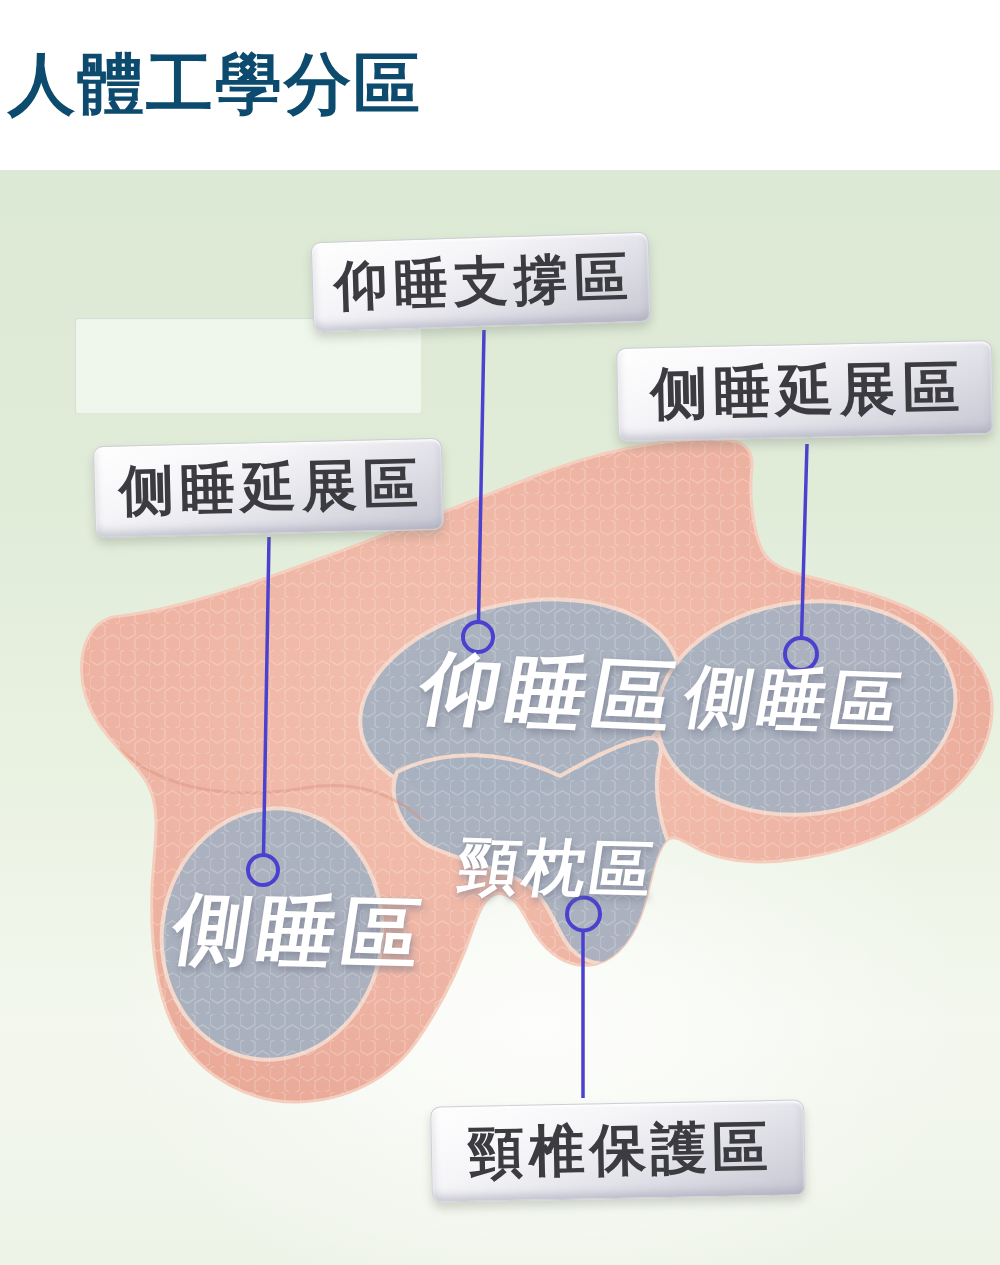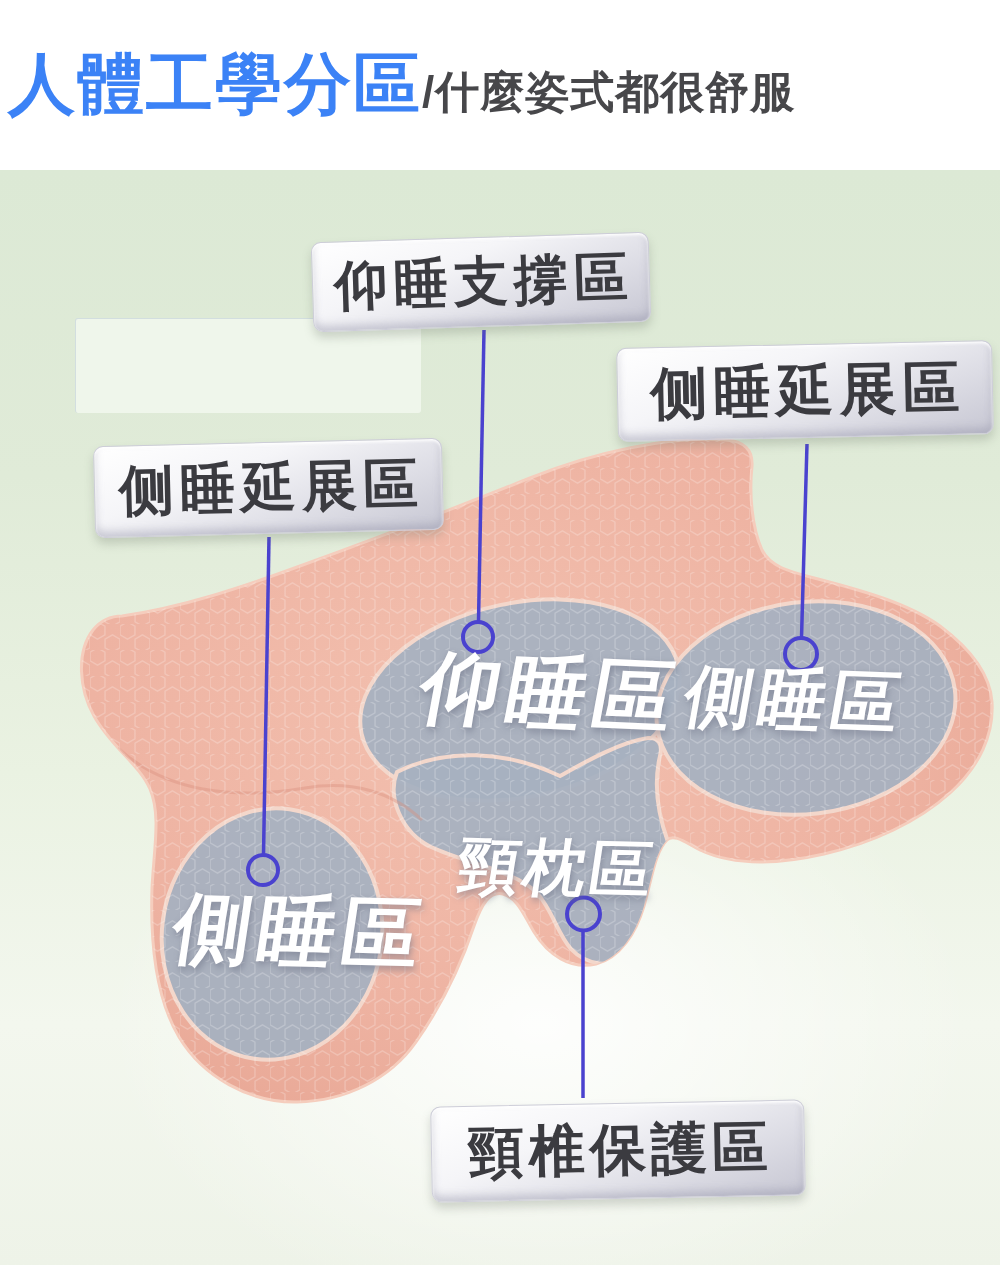--- a/index.html
+++ b/index.html
@@ -7,21 +7,21 @@
   .page {
     position:relative; width:1000px; height:1265px; background:#ffffff; overflow:hidden;
     font-family:"Liberation Sans","DejaVu Sans",sans-serif;
   }
   
   .header {
     position:absolute; top:0; left:0; width:1000px; height:170px; background:#ffffff;
     display:flex; align-items:baseline; padding:50px 0 0 8px; box-sizing:border-box;
   }
   .title-main {
-    font-size:67px; font-weight:700; color:#3b82f6; letter-spacing:2px; line-height:1;
+    font-size:67px; font-weight:700; color:#0c4a6e; letter-spacing:2px; line-height:1;
   }
   .title-sub {
     font-size:44px; font-weight:600; color:#47474a; letter-spacing:1px; line-height:1;
   }
   
   .scene {
     position:absolute; top:170px; left:0; width:1000px; height:1095px;
     background:
       radial-gradient(ellipse 620px 420px at 54% 78%, rgba(255,255,255,0.85), rgba(255,255,255,0) 70%),
       linear-gradient(180deg, #dce9d5 0%, #e0ebd8 28%, #eaf2e2 55%, #f3f7ee 78%, #eef3e8 100%);
@@ -59,21 +59,20 @@
   .zl-neck      { left:557px; top:698px; font-size:62px; letter-spacing:4px; transform:translate(-50%,-50%) rotate(1.5deg) skewX(-7deg); }
   .zl-sideleft  { left:300px; top:761px; font-size:78px; letter-spacing:6px; transform:translate(-50%,-50%) rotate(1.5deg) skewX(-7deg); }
 </style>
 </head>
 <body>
 
 <div class="page">
 
   <div class="header">
     <span class="title-main">人體工學分區</span>
-      <span class="title-sub">/什麼姿式都很舒服</span>
   </div>
 
   <div class="scene">
 
     <div class="ghost-rect"></div>
 
     <svg class="pillow-svg" viewBox="0 170 1000 1095">
       <defs>
         <radialGradient id="pgrad" cx="45%" cy="42%" r="80%">
           <stop offset="0%" stop-color="#f3c1b0"></stop>

